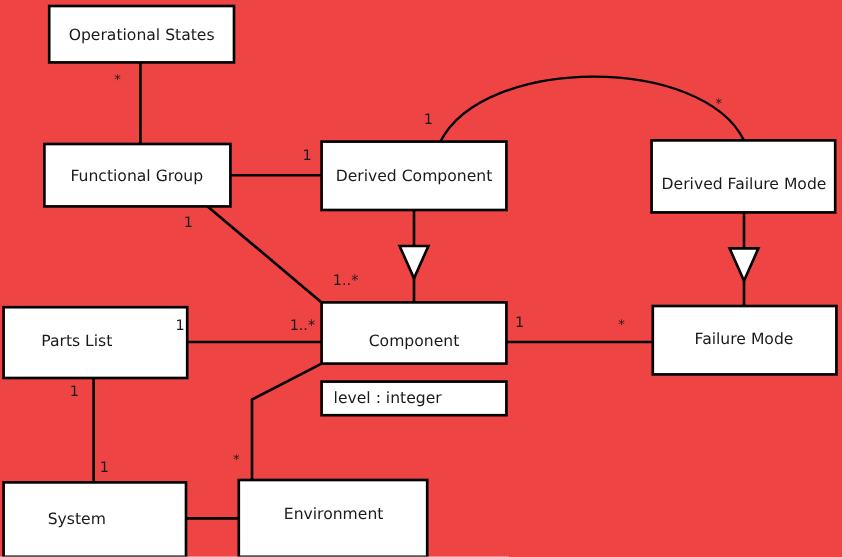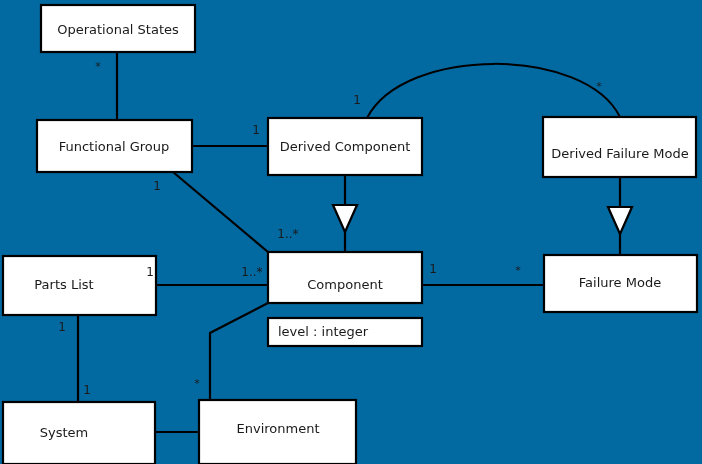--- a/index.html
+++ b/index.html
@@ -4,21 +4,21 @@
 <style>
   html, body {
     margin: 0;
     padding: 0;
     background: #ffffff;
   }
   #diagram-root {
     position: relative;
     width: 702px;
     height: 464px;
-    background: #0369a1;
+    background: #ef4444;
     font-family: "DejaVu Sans", sans-serif;
     overflow: hidden;
   }
   svg#uml-canvas {
     display: block;
     width: 702px;
     height: 464px;
   }
   .cls-box {
     fill: #ffffff;

